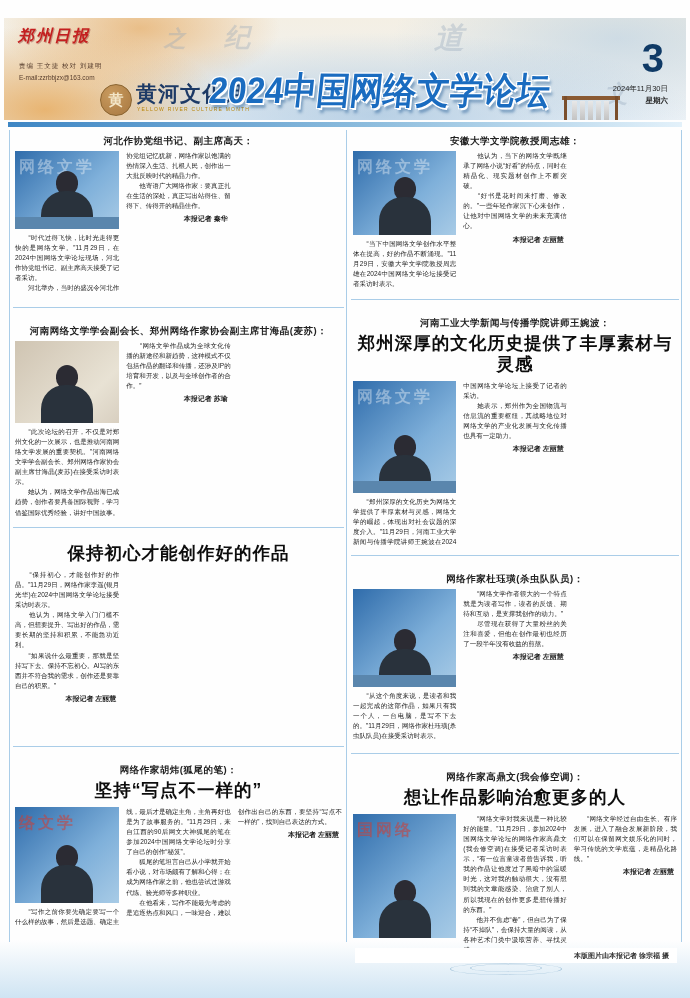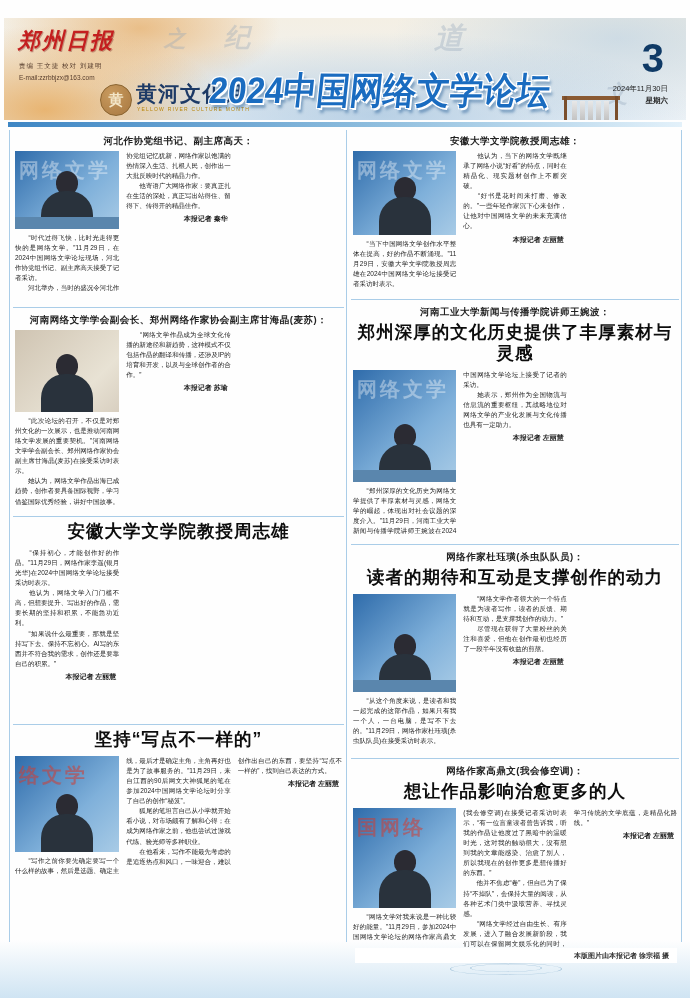--- a/index.html
+++ b/index.html
@@ -10,21 +10,21 @@
   .banner{position:absolute;left:4px;top:18px;right:4px;height:102px;overflow:hidden;
     background:
       radial-gradient(ellipse 260px 120px at 6% 90%, rgba(230,160,70,.75), rgba(230,160,70,0) 70%),
       radial-gradient(ellipse 200px 90px at 20% 10%, rgba(225,150,60,.55), rgba(225,150,60,0) 70%),
       radial-gradient(ellipse 420px 110px at 55% 95%, rgba(140,180,215,.55), rgba(140,180,215,0) 75%),
       radial-gradient(ellipse 300px 120px at 90% 20%, rgba(170,200,225,.5), rgba(170,200,225,0) 75%),
       linear-gradient(180deg,#f4efe4,#eef3f7);}
   .deco-glyph{position:absolute;font-family:"DejaVu Serif",serif;font-style:italic;
     color:#8fa3b8;opacity:.32;font-weight:700;}
   .paper-logo{position:absolute;left:14px;top:8px;font-family:"DejaVu Serif",serif;
-    font-weight:900;font-style:italic;font-size:22px;color:#c41f1f;letter-spacing:2px;
+    font-weight:900;font-style:italic;font-size:16px;color:#c41f1f;letter-spacing:2px;
     text-shadow:1px 1px 0 rgba(120,20,20,.35);}
   .staff{position:absolute;left:15px;top:44px;font-size:6.5px;color:#5a4030;letter-spacing:1px;}
   .email{position:absolute;left:15px;top:56px;font-size:6.5px;color:#5a4030;}
   .seal{position:absolute;left:96px;top:66px;width:30px;height:30px;border-radius:50%;
     background:radial-gradient(circle at 35% 30%,#c89a5e,#a87840);border:1px solid #8a6430;
     display:flex;align-items:center;justify-content:center;font-family:"DejaVu Serif",serif;
     font-size:15px;color:#f3e6c8;font-weight:700;}
   .event-badge{position:absolute;left:132px;top:62px;font-family:"DejaVu Serif",serif;
     font-weight:900;font-size:21px;color:#1d3a66;letter-spacing:1px;text-align:center;}
   .event-badge-en{position:absolute;left:133px;top:88px;font-size:5px;color:#b8860b;letter-spacing:1.2px;}
@@ -46,45 +46,45 @@
 
   
   .frame-v{position:absolute;top:130px;height:812px;width:1px;background:#aacde8;}
   .bottom-art{position:absolute;left:0;right:0;bottom:0;height:58px;
     background:linear-gradient(180deg,rgba(207,228,243,0),#cfe4f3);}
 
   
   .col{position:absolute;top:130px;}
   .col-left{left:13px;width:331px;}
   .col-right{left:351px;width:328px;}
-  .article{border-bottom:1px solid #aacde8;padding:3px 2px 6px;margin-bottom:1px;}
+  .article{border-bottom:1px solid #aacde8;padding:3px 2px 6px;margin-bottom:12px;}
   .article.last{border-bottom:none;}
   .kicker{font-size:9.5px;font-weight:600;text-align:center;color:#222;letter-spacing:.5px;margin:2px 0 3px;}
   .headline{font-size:17.5px;font-weight:800;text-align:center;color:#0d0d0d;
     letter-spacing:1px;margin:0 0 6px;line-height:1.2;}
   .cols{columns:3;column-gap:7px;column-fill:auto;font-size:6.5px;line-height:1.55;
     text-align:justify;color:#1c1c1c;}
   .bodytext{white-space:pre-wrap;}
   .byline{text-align:right;font-weight:700;font-size:7px;margin-top:3px;padding-right:3px;}
 
   
   .photo{position:relative;width:100%;margin-bottom:4px;overflow:hidden;
     break-inside:avoid;-webkit-column-break-inside:avoid;
     background:linear-gradient(135deg,#2f6cab,#7fb0da 60%,#a8cbe6);}
-  .photo .backdrop{position:absolute;left:4px;top:4px;font-size:20px;font-weight:900;
+  .photo .backdrop{position:absolute;left:4px;top:4px;font-size:16px;font-weight:900;
     color:rgba(255,255,255,.38);letter-spacing:3px;white-space:nowrap;}
   .photo.red-backdrop .backdrop{color:rgba(210,60,50,.55);}
   .photo.tan{background:linear-gradient(135deg,#cfc4b2,#e8e2d4 70%,#d8cfc0);}
   .p-head{position:absolute;left:50%;transform:translateX(-50%);width:22px;height:24px;
     border-radius:50% 50% 45% 45%;background:#2b2b33;bottom:34px;}
   .p-body{position:absolute;left:50%;transform:translateX(-50%);width:52px;height:38px;
     border-radius:24px 24px 0 0;background:#29323c;bottom:0;}
   .podium{position:absolute;left:0;right:0;bottom:0;height:12px;background:#5a86ad;}
   .ph-0{height:78px}.ph-1{height:82px}.ph-2{height:138px}.ph-3{height:96px}
-  .ph-4{height:84px}.ph-5{height:112px}.ph-6{height:98px}.ph-7{height:100px}
+  .ph-4{height:84px}.ph-5{height:112px}.ph-6{height:98px}.ph-7{height:124px}
   .cols-0{height:150px}.cols-1{height:180px}.cols-2{height:170px}.cols-3{height:130px}
   .cols-4{height:142px}.cols-5{height:168px}.cols-6{height:158px}.cols-7{height:142px}
 
   .credit-bar{position:absolute;left:355px;top:948px;width:322px;height:15px;background:#fff;
     font-size:7px;font-weight:700;color:#333;text-align:right;line-height:15px;padding-right:8px;
     box-sizing:border-box;}
 </style>
 </head>
 <body>
 
@@ -159,30 +159,31 @@
           <div class="p-body"></div>
         </div>
         <div class="bodytext">　　“此次论坛的召开，不仅是对郑州文化的一次展示，也是推动河南网络文学发展的重要契机。”河南网络文学学会副会长、郑州网络作家协会副主席甘海晶(麦苏)在接受采访时表示。
 　　她认为，网络文学作品出海已成趋势，创作者要具备国际视野，学习借鉴国际优秀经验，讲好中国故事。
 　　“网络文学作品成为全球文化传播的新途径和新趋势，这种模式不仅包括作品的翻译和传播，还涉及IP的培育和开发，以及与全球创作者的合作。”</div>
         <div class="byline">本报记者 苏瑜</div>
       </div>
     </div>
 
     <div class="article">
-      <h2 class="headline">安徽大学文学院教授周志雄</h2>
+      <h2 class="headline">保持初心才能创作好的作品</h2>
       <div class="cols cols-2">
         <div class="bodytext">　　“保持初心，才能创作好的作品。”11月29日，网络作家李遥(银月光华)在2024中国网络文学论坛接受采访时表示。
 　　他认为，网络文学入门门槛不高，但想要提升、写出好的作品，需要长期的坚持和积累，不能急功近利。
 　　“如果说什么最重要，那就是坚持写下去、保持不忘初心。AI写的东西并不符合我的需求，创作还是要靠自己的积累。”</div>
         <div class="byline">本报记者 左丽慧</div>
       </div>
     </div>
 
     <div class="article last">
+      <div class="kicker">网络作家胡炜(狐尾的笔)：</div>
       <h2 class="headline">坚持“写点不一样的”</h2>
       <div class="cols cols-3">
         <div class="photo ph-3 red-backdrop">
           <span class="backdrop">络文学</span>
           <div class="p-head"></div>
           <div class="p-body"></div>
         </div>
         <div class="bodytext">　　“写作之前你要先确定要写一个什么样的故事，然后是选题、确定主线，最后才是确定主角，主角再好也是为了故事服务的。”11月29日，来自江西的90后网文大神狐尾的笔在参加2024中国网络文学论坛时分享了自己的创作“秘笈”。
 　　狐尾的笔坦言自己从小学就开始看小说，对市场颇有了解和心得；在成为网络作家之前，他也尝试过游戏代练、验光师等多种职业。
 　　在他看来，写作不能最先考虑的是追逐热点和风口，一味迎合，难以创作出自己的东西，要坚持“写点不一样的”，找到自己表达的方式。</div>
@@ -220,21 +221,20 @@
           <div class="podium"></div>
         </div>
         <div class="bodytext">　　“郑州深厚的文化历史为网络文学提供了丰厚素材与灵感，网络文学的崛起，体现出对社会议题的深度介入。”11月29日，河南工业大学新闻与传播学院讲师王婉波在2024中国网络文学论坛上接受了记者的采访。
 　　她表示，郑州作为全国物流与信息流的重要枢纽，其战略地位对网络文学的产业化发展与文化传播也具有一定助力。</div>
         <div class="byline">本报记者 左丽慧</div>
       </div>
     </div>
 
     <div class="article">
       <div class="kicker">网络作家杜珏璜(杀虫队队员)：</div>
-      <h2 class="headline">读者的期待和互动是支撑创作的动力</h2>
       <div class="cols cols-6">
         <div class="photo ph-6">
           <span class="backdrop"></span>
           <div class="p-head"></div>
           <div class="p-body"></div>
           <div class="podium"></div>
         </div>
         <div class="bodytext">　　“从这个角度来说，是读者和我一起完成的这部作品，如果只有我一个人，一台电脑，是写不下去的。”11月29日，网络作家杜珏璜(杀虫队队员)在接受采访时表示。
 　　“网络文学作者很大的一个特点就是为读者写作，读者的反馈、期待和互动，是支撑我创作的动力。”
 　　尽管现在获得了大量粉丝的关注和喜爱，但他在创作最初也经历了一段半年没有收益的煎熬。</div>

